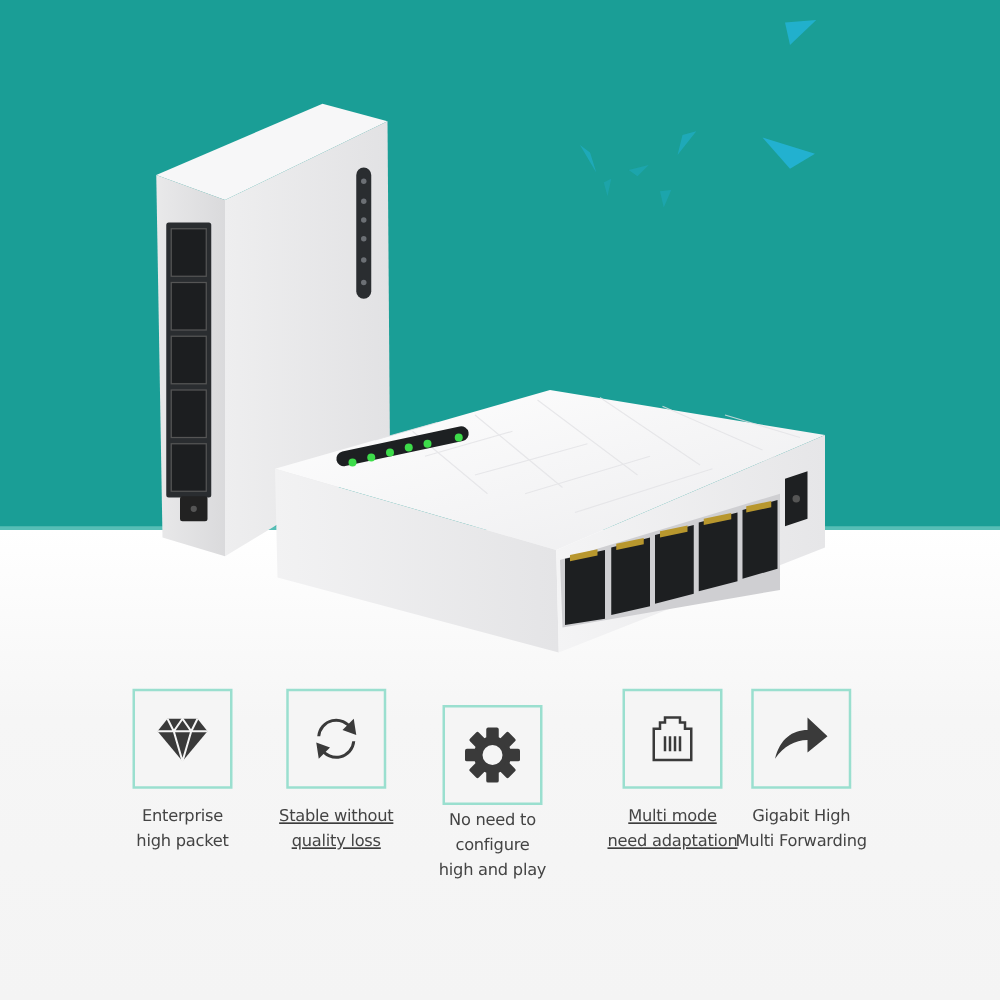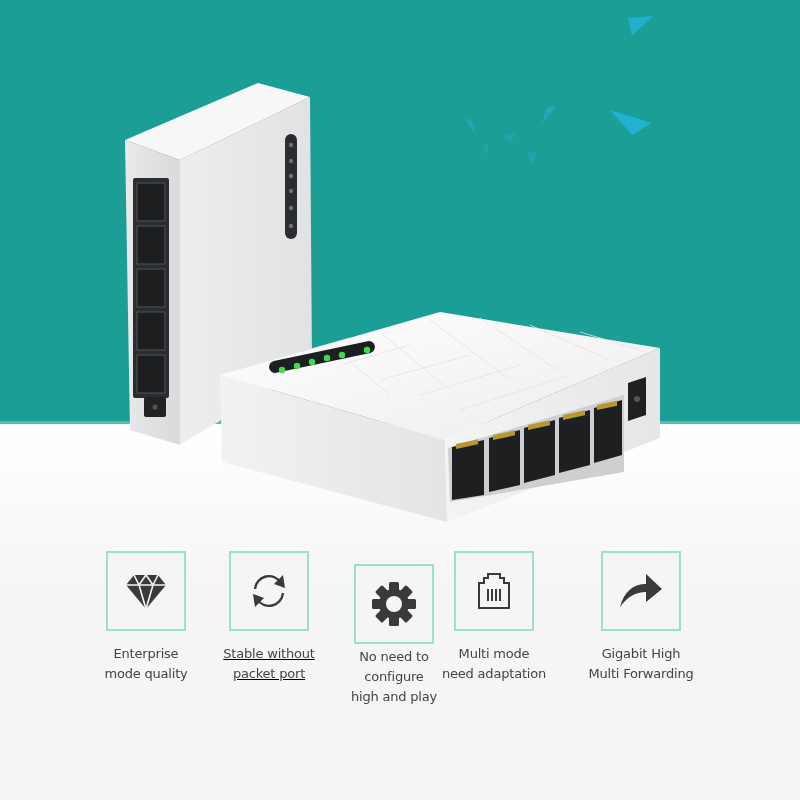--- a/index.html
+++ b/index.html
@@ -124,36 +124,36 @@
 <div class="features">
   <div class="feature" style="left:84px;">
     <div class="feature-box">
       <svg width="40" height="36" viewBox="0 0 40 36">
         <polygon points="8,2 32,2 40,12 20,36 0,12" fill="#3a3a3a"></polygon>
         <path d="M0,12 L40,12 M8,2 L13,12 L20,2 L27,12 L32,2 M13,12 L20,36 L27,12" stroke="#f5f5f5" stroke-width="1.6" fill="none"></path>
       </svg>
     </div>
     <div class="feature-label">
       <span>Enterprise</span>
-      <span>mode quality</span>
+      <span>high packet</span>
     </div>
   </div>
 
   <div class="feature" style="left:207px;text-decoration:underline;">
     <div class="feature-box">
       <svg width="44" height="44" viewBox="0 0 44 44">
         <path d="M8,20 A14,14 0 0 1 34,14" stroke="#3a3a3a" stroke-width="2.4" fill="none"></path>
         <polygon points="36,6 38,19 27,15" fill="#3a3a3a"></polygon>
         <path d="M36,24 A14,14 0 0 1 10,30" stroke="#3a3a3a" stroke-width="2.4" fill="none"></path>
         <polygon points="8,38 6,25 17,29" fill="#3a3a3a"></polygon>
       </svg>
     </div>
     <div class="feature-label">
       <span>Stable without</span>
-      <span>packet port</span>
+      <span>quality loss</span>
     </div>
   </div>
 
   <div class="feature" style="left:332px;margin-top:13px;">
     <div class="feature-box">
       <svg width="46" height="46" viewBox="-23 -23 46 46">
         <g fill="#3a3a3a">
           <circle r="15"></circle>
           <rect x="-5" y="-22" width="10" height="10" rx="1.5"></rect>
           <rect x="-5" y="-22" width="10" height="10" rx="1.5" transform="rotate(45)"></rect>
@@ -167,21 +167,21 @@
         <circle r="8" fill="#f5f5f5"></circle>
       </svg>
     </div>
     <div class="feature-label three">
       <span>No need to</span>
       <span>configure</span>
       <span>high and play</span>
     </div>
   </div>
 
-  <div class="feature" style="left:432px;">
+  <div class="feature" style="left:476px;text-decoration:underline;">
     <div class="feature-box">
       <svg width="36" height="40" viewBox="0 0 36 40">
         <path d="M3,12 L8,12 L8,7 L12,7 L12,3 L24,3 L24,7 L28,7 L28,12 L33,12 L33,37 L3,37 Z" stroke="#3a3a3a" stroke-width="2" fill="none"></path>
         <g stroke="#3a3a3a" stroke-width="2">
           <line x1="12" y1="18" x2="12" y2="30"></line>
             <line x1="16" y1="18" x2="16" y2="30"></line>
           <line x1="20" y1="18" x2="20" y2="30"></line>
             <line x1="24" y1="18" x2="24" y2="30"></line>
         </g>
       </svg>

